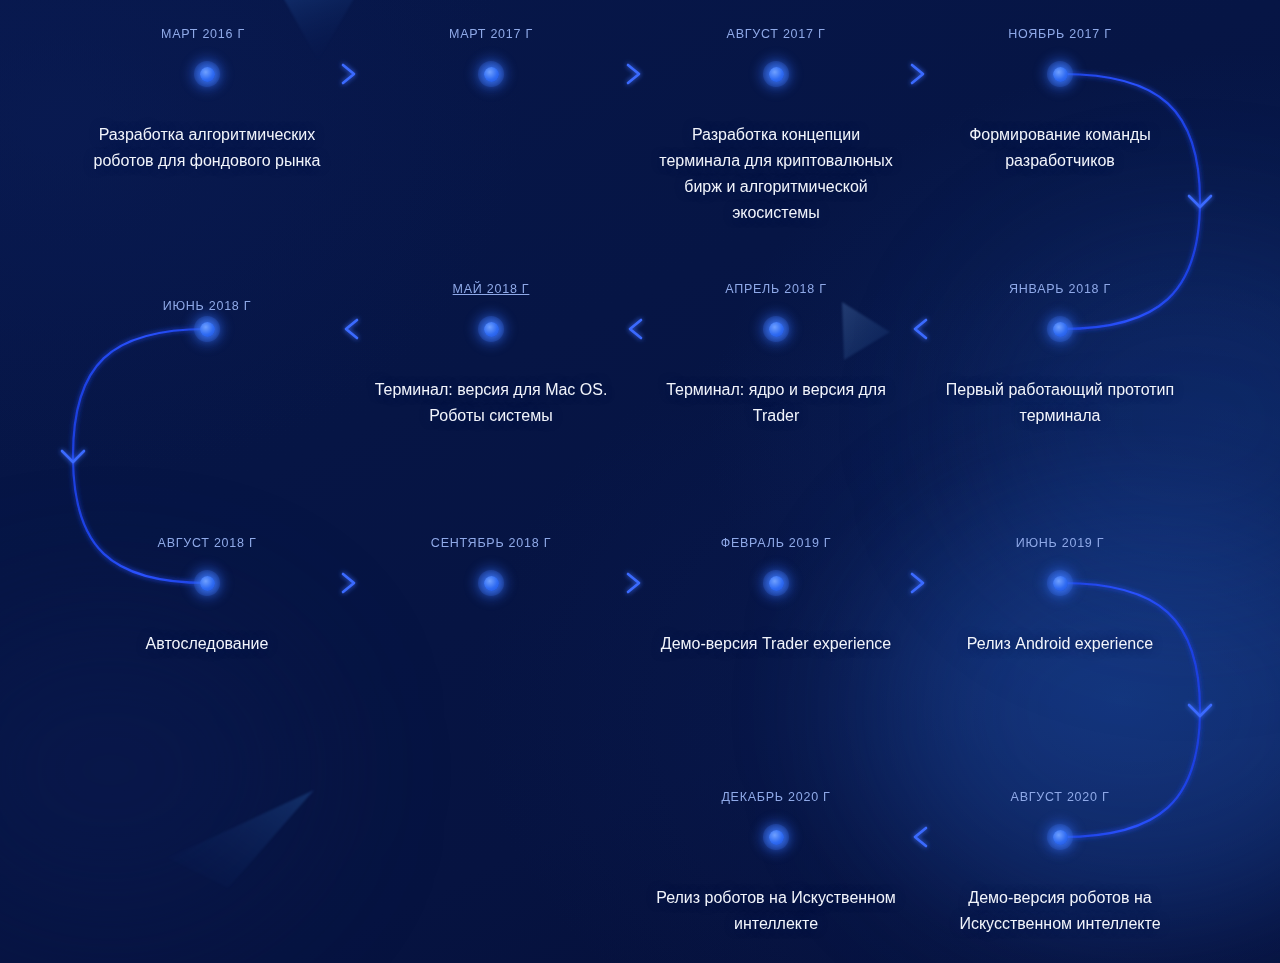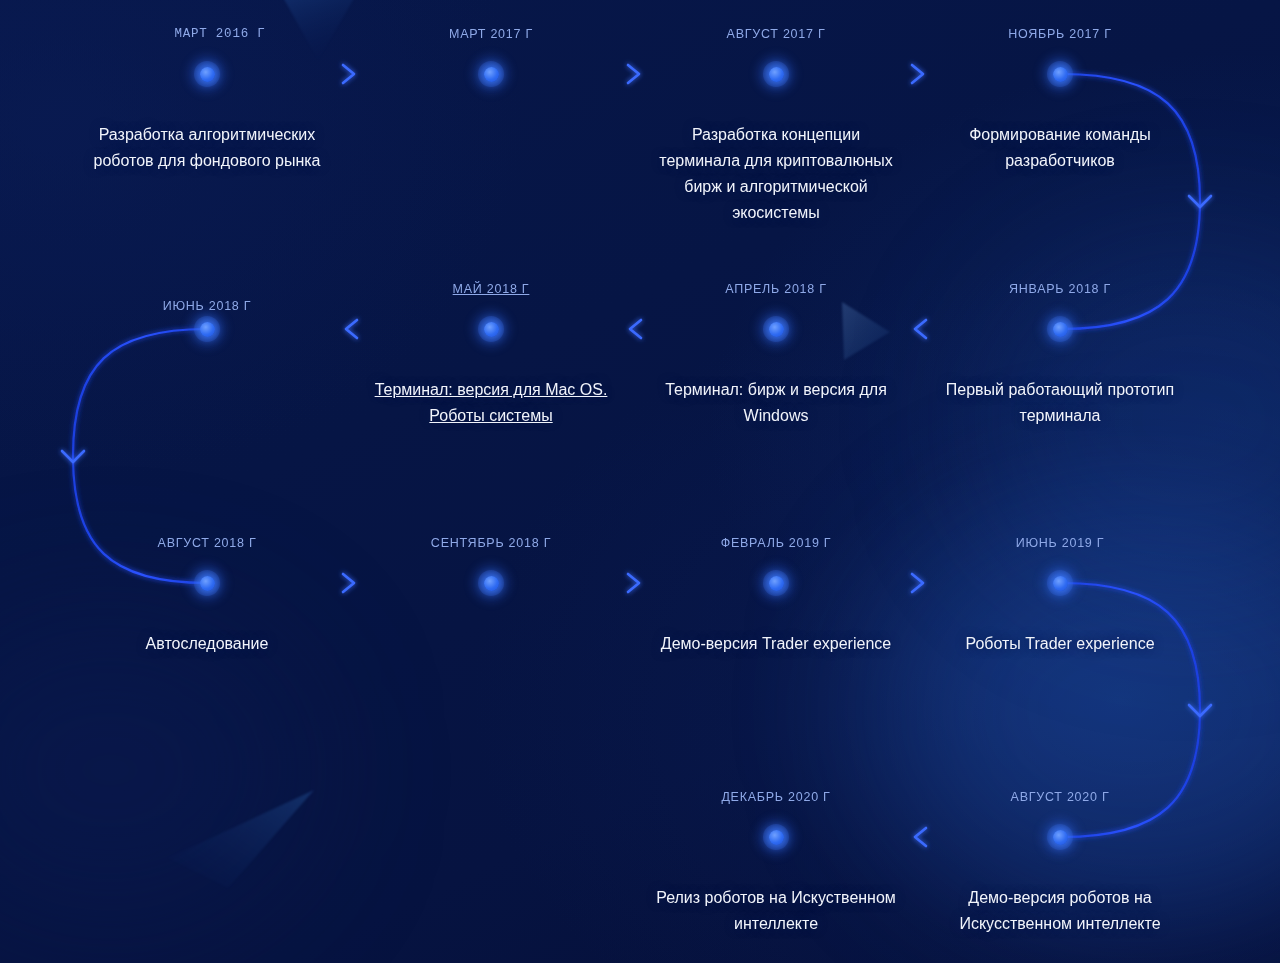--- a/index.html
+++ b/index.html
@@ -160,21 +160,21 @@
       <polyline points="62,451  73,462  84,451"></polyline>
       <polyline points="1189,705 1200,716 1211,705"></polyline>
     </g>
   </svg>
 
   <div class="node" style="left:207px; top:74px;">
     <span class="halo"></span>
     <span class="ring"></span>
     <span class="core"></span>
   </div>
-  <div class="date" style="left:220px; top:27px;font-family:Liberation Mono, monospace;">МАРТ 2016 Г</div>
+  <div class="date" style="left:203px; top:27px;">МАРТ 2016 Г</div>
   <div class="caption" style="left:207px; top:122px;">Разработка алгоритмических роботов для фондового рынка</div>
 
   <div class="node" style="left:491px; top:74px;">
     <span class="halo"></span>
     <span class="ring"></span>
     <span class="core"></span>
   </div>
   <div class="date" style="left:491px; top:27px;">МАРТ 2017 Г</div>
 
   <div class="node" style="left:776px; top:74px;">
@@ -199,29 +199,29 @@
     <span class="core"></span>
   </div>
   <div class="date" style="left:207px; top:282px;margin-top:17px;">ИЮНЬ 2018 Г</div>
 
   <div class="node" style="left:491px; top:329px;">
     <span class="halo"></span>
     <span class="ring"></span>
     <span class="core"></span>
   </div>
   <div class="date" style="left:491px; top:282px;text-decoration:underline;">МАЙ 2018 Г</div>
-  <div class="caption" style="left:491px; top:377px;text-decoration:underline;">Терминал: версия для Mac OS. Роботы системы</div>
+  <div class="caption" style="left:491px; top:377px;">Терминал: версия для Mac OS. Роботы системы</div>
 
   <div class="node" style="left:776px; top:329px;">
     <span class="halo"></span>
     <span class="ring"></span>
     <span class="core"></span>
   </div>
   <div class="date" style="left:776px; top:282px;">АПРЕЛЬ 2018 Г</div>
-  <div class="caption" style="left:776px; top:377px;">Терминал: бирж и версия для Windows</div>
+  <div class="caption" style="left:776px; top:377px;">Терминал: ядро и версия для Trader</div>
 
   <div class="node" style="left:1060px; top:329px;">
     <span class="halo"></span>
     <span class="ring"></span>
     <span class="core"></span>
   </div>
   <div class="date" style="left:1060px; top:282px;">ЯНВАРЬ 2018 Г</div>
   <div class="caption" style="left:1060px; top:377px;">Первый работающий прототип терминала</div>
 
   <div class="node" style="left:207px; top:583px;">
@@ -246,21 +246,21 @@
   </div>
   <div class="date" style="left:776px; top:536px;">ФЕВРАЛЬ 2019 Г</div>
   <div class="caption" style="left:776px; top:631px; width:270px;">Демо-версия Trader experience</div>
 
   <div class="node" style="left:1060px; top:583px;">
     <span class="halo"></span>
     <span class="ring"></span>
     <span class="core"></span>
   </div>
   <div class="date" style="left:1060px; top:536px;">ИЮНЬ 2019 Г</div>
-  <div class="caption" style="left:1060px; top:631px;">Роботы Trader experience</div>
+  <div class="caption" style="left:1060px; top:631px;">Релиз Android experience</div>
 
   <div class="node" style="left:776px; top:837px;">
     <span class="halo"></span>
     <span class="ring"></span>
     <span class="core"></span>
   </div>
   <div class="date" style="left:776px; top:790px;">ДЕКАБРЬ 2020 Г</div>
   <div class="caption" style="left:776px; top:885px;">Релиз роботов на Искуственном интеллекте</div>
 
   <div class="node" style="left:1060px; top:837px;">

